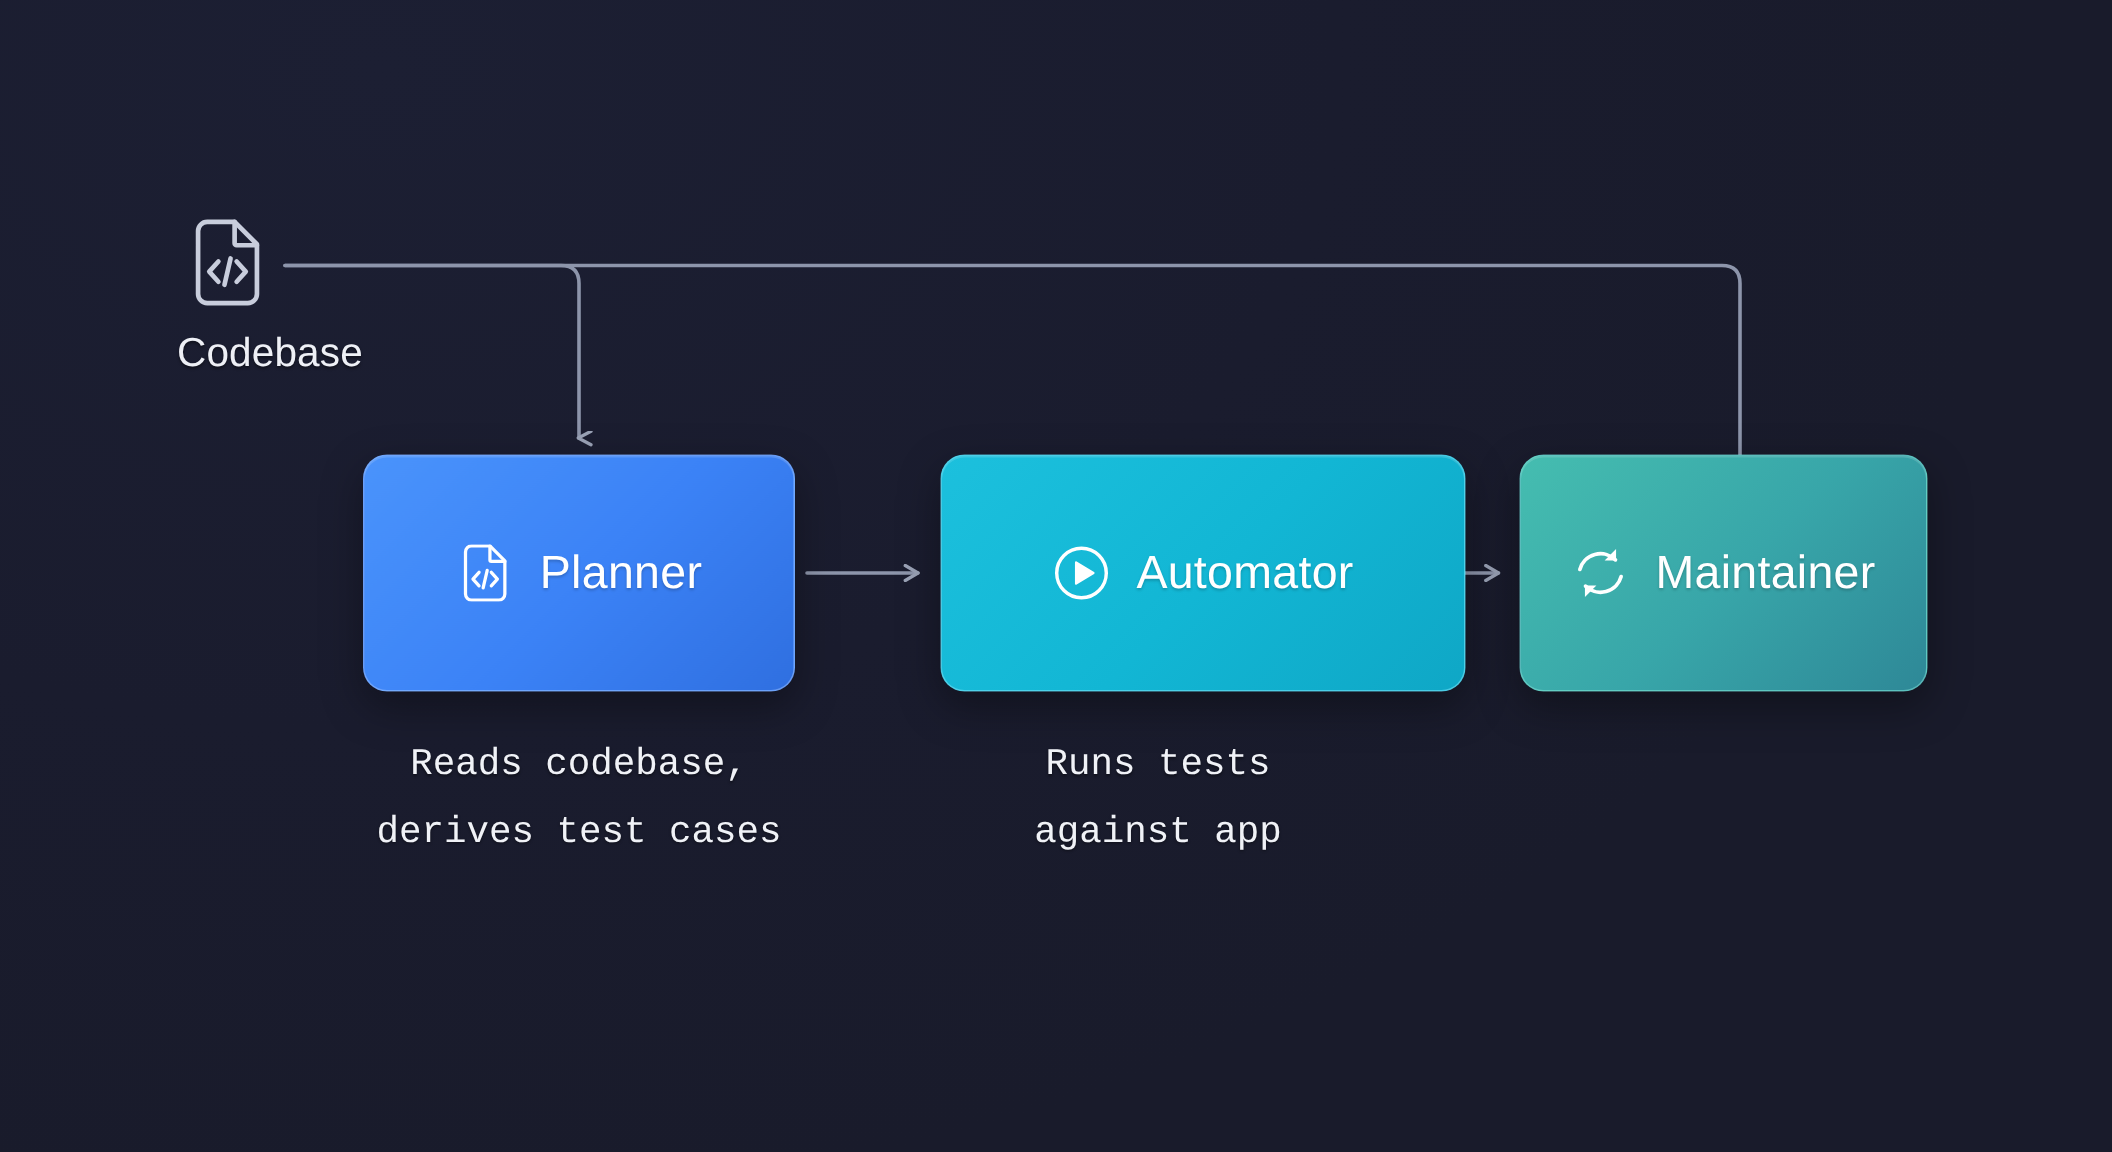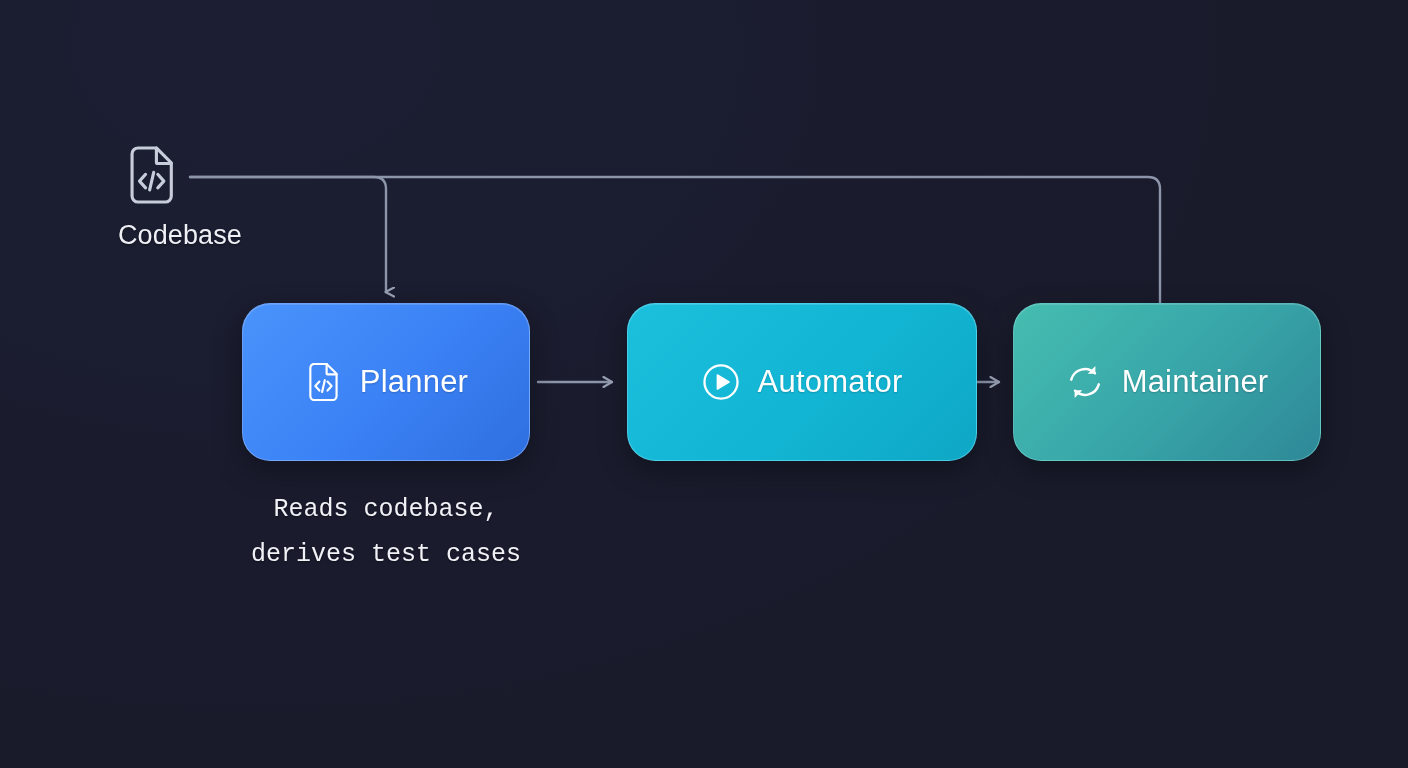--- a/index.html
+++ b/index.html
@@ -41,21 +41,21 @@
     letter-spacing:.1px;
     white-space:nowrap;
     text-shadow:0 1px 2px rgba(0,0,0,.45);
   }
 
   
   .node {
     position:absolute;
     top:303px;
     height:158px;
-    border-radius:28px;
+    border-radius:16px;
     display:flex;
     align-items:center;
     justify-content:center;
     gap:18px;
     box-shadow:0 10px 28px rgba(0,0,0,.34), inset 0 1px 0 rgba(255,255,255,.14);
   }
   .node .node-icon { width:38px; height:38px; flex:0 0 auto; display:block; }
   .node .node-label {
     font-size:31px;
     color:#ffffff;
@@ -68,21 +68,21 @@
     left:242px; width:288px;
     background:linear-gradient(135deg,#4a93fb 0%,#3b82f6 52%,#2f6fe0 100%);
     border:1px solid rgba(150,190,255,.55);
   }
   #node-automator {
     left:627px; width:350px;
     background:linear-gradient(135deg,#1cc0dd 0%,#12b6d4 52%,#0fa7c6 100%);
     border:1px solid rgba(120,225,245,.55);
   }
   #node-maintainer {
-    left:1013px; width:308px;
+    left:1013px; width:272px;
     background:linear-gradient(135deg,#45bdb0 0%,#38a6a9 52%,#2e8897 100%);
     border:1px solid rgba(130,225,215,.5);
   }
 
   
   .caption {
     position:absolute;
     top:487px;
     text-align:center;
     font-size:25px;
@@ -159,17 +159,21 @@
       <path d="M9.1 36.8 L9.1 28.8 L17.1 28.8 Z" fill="#ffffff"></path>
     </svg>
     <span class="node-label">Maintainer</span>
   </div>
 
   <div class="caption" id="caption-planner">
     <span class="line">Reads codebase,</span>
     <span class="line">derives test cases</span>
   </div>
 
+  <div class="caption" id="caption-automator">
+    <span class="line">Runs tests</span>
+    <span class="line">against app</span>
+  </div>
 
   <div class="caption" id="caption-maintainer">
   </div>
 
 </div>
 
 </body></html>

